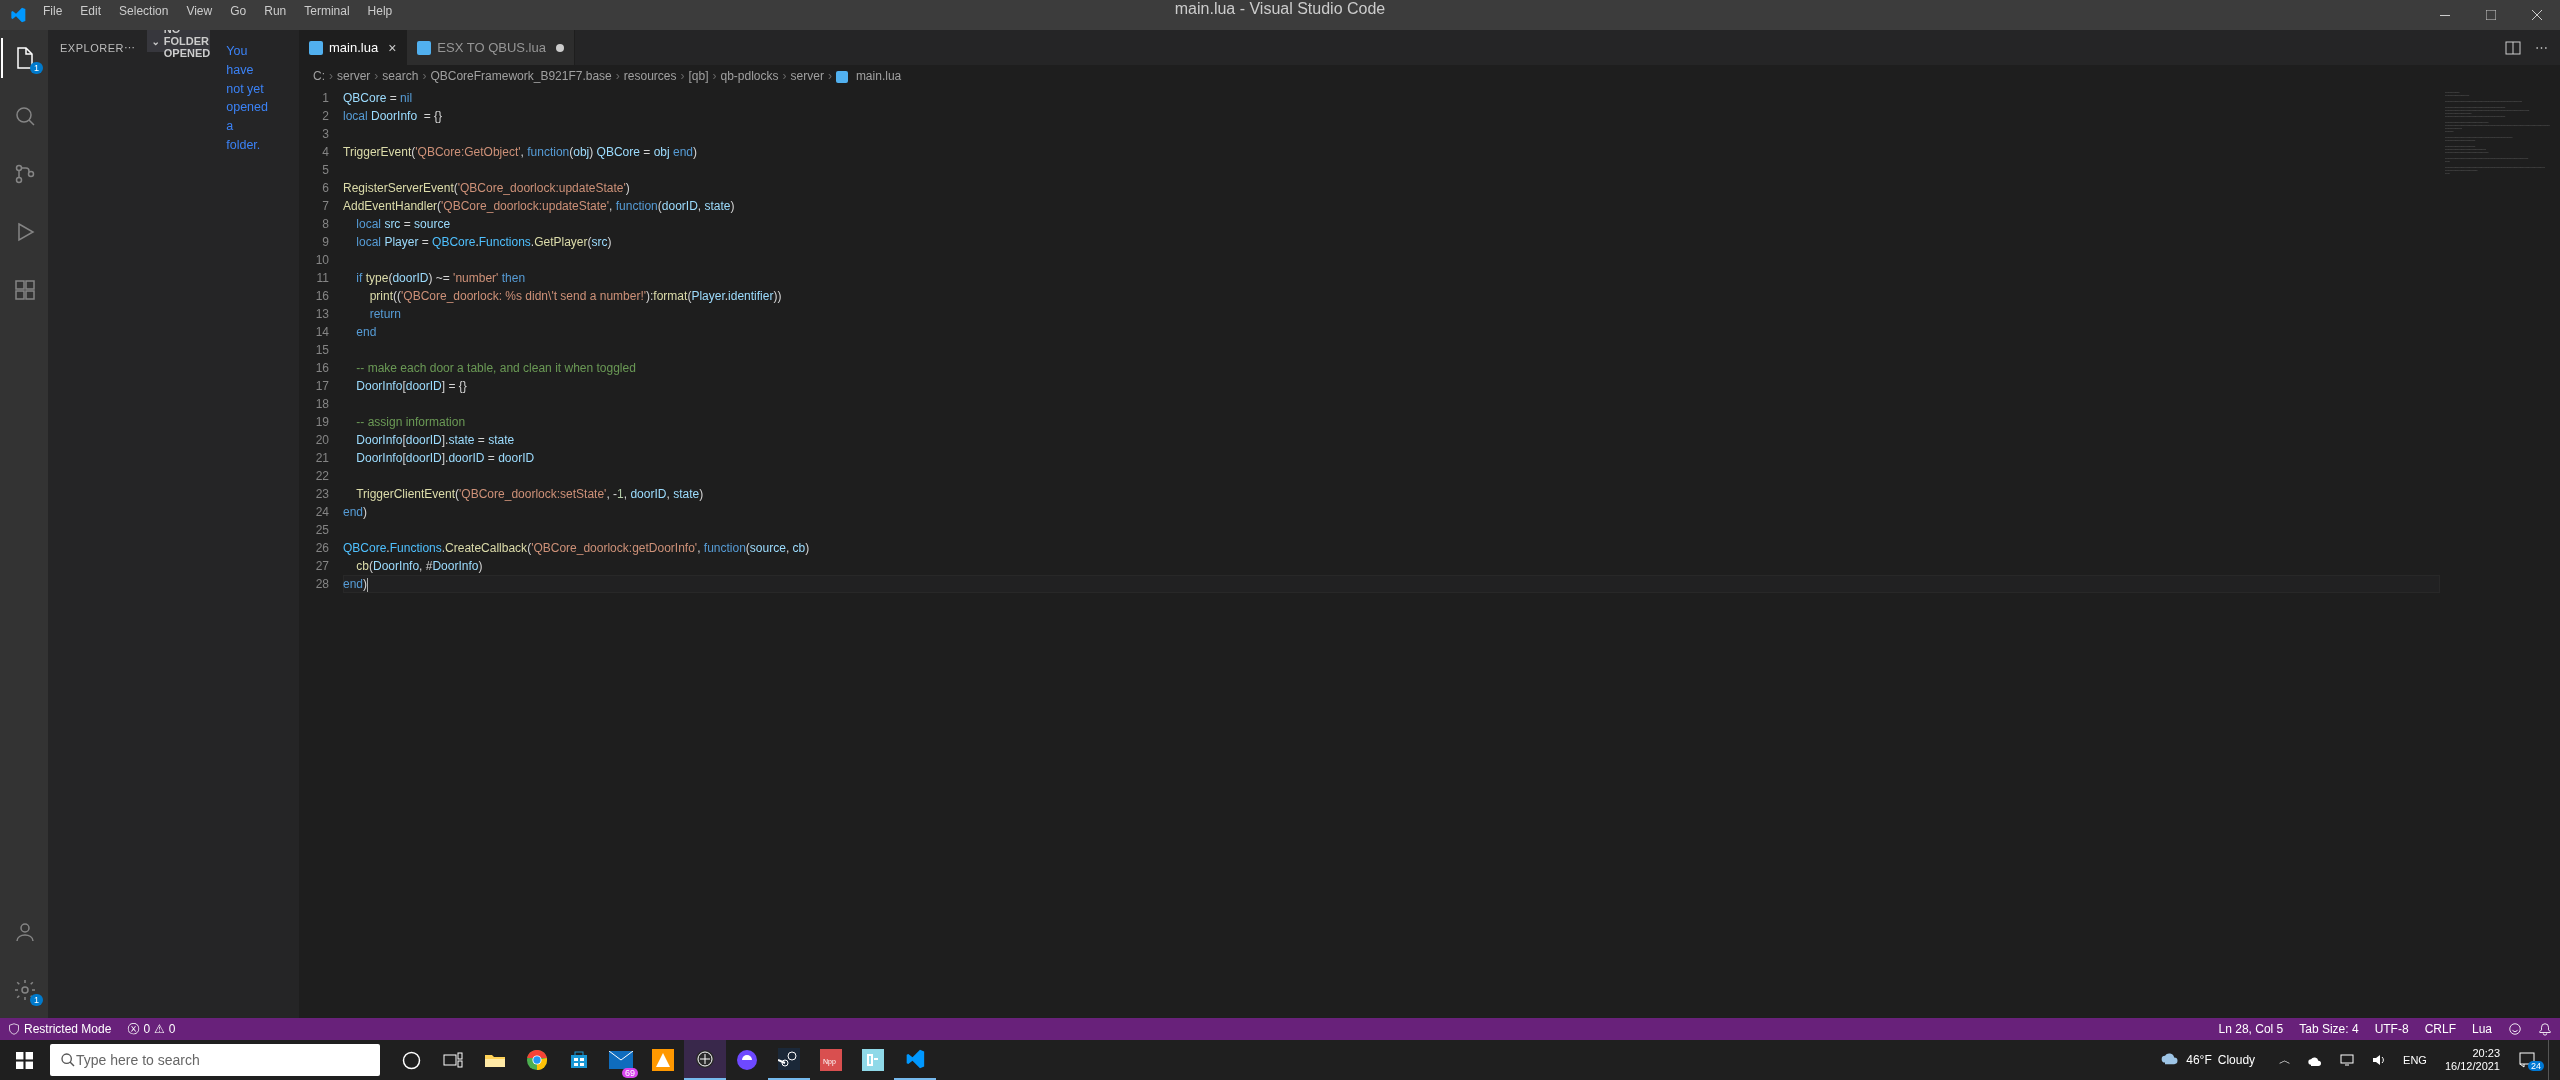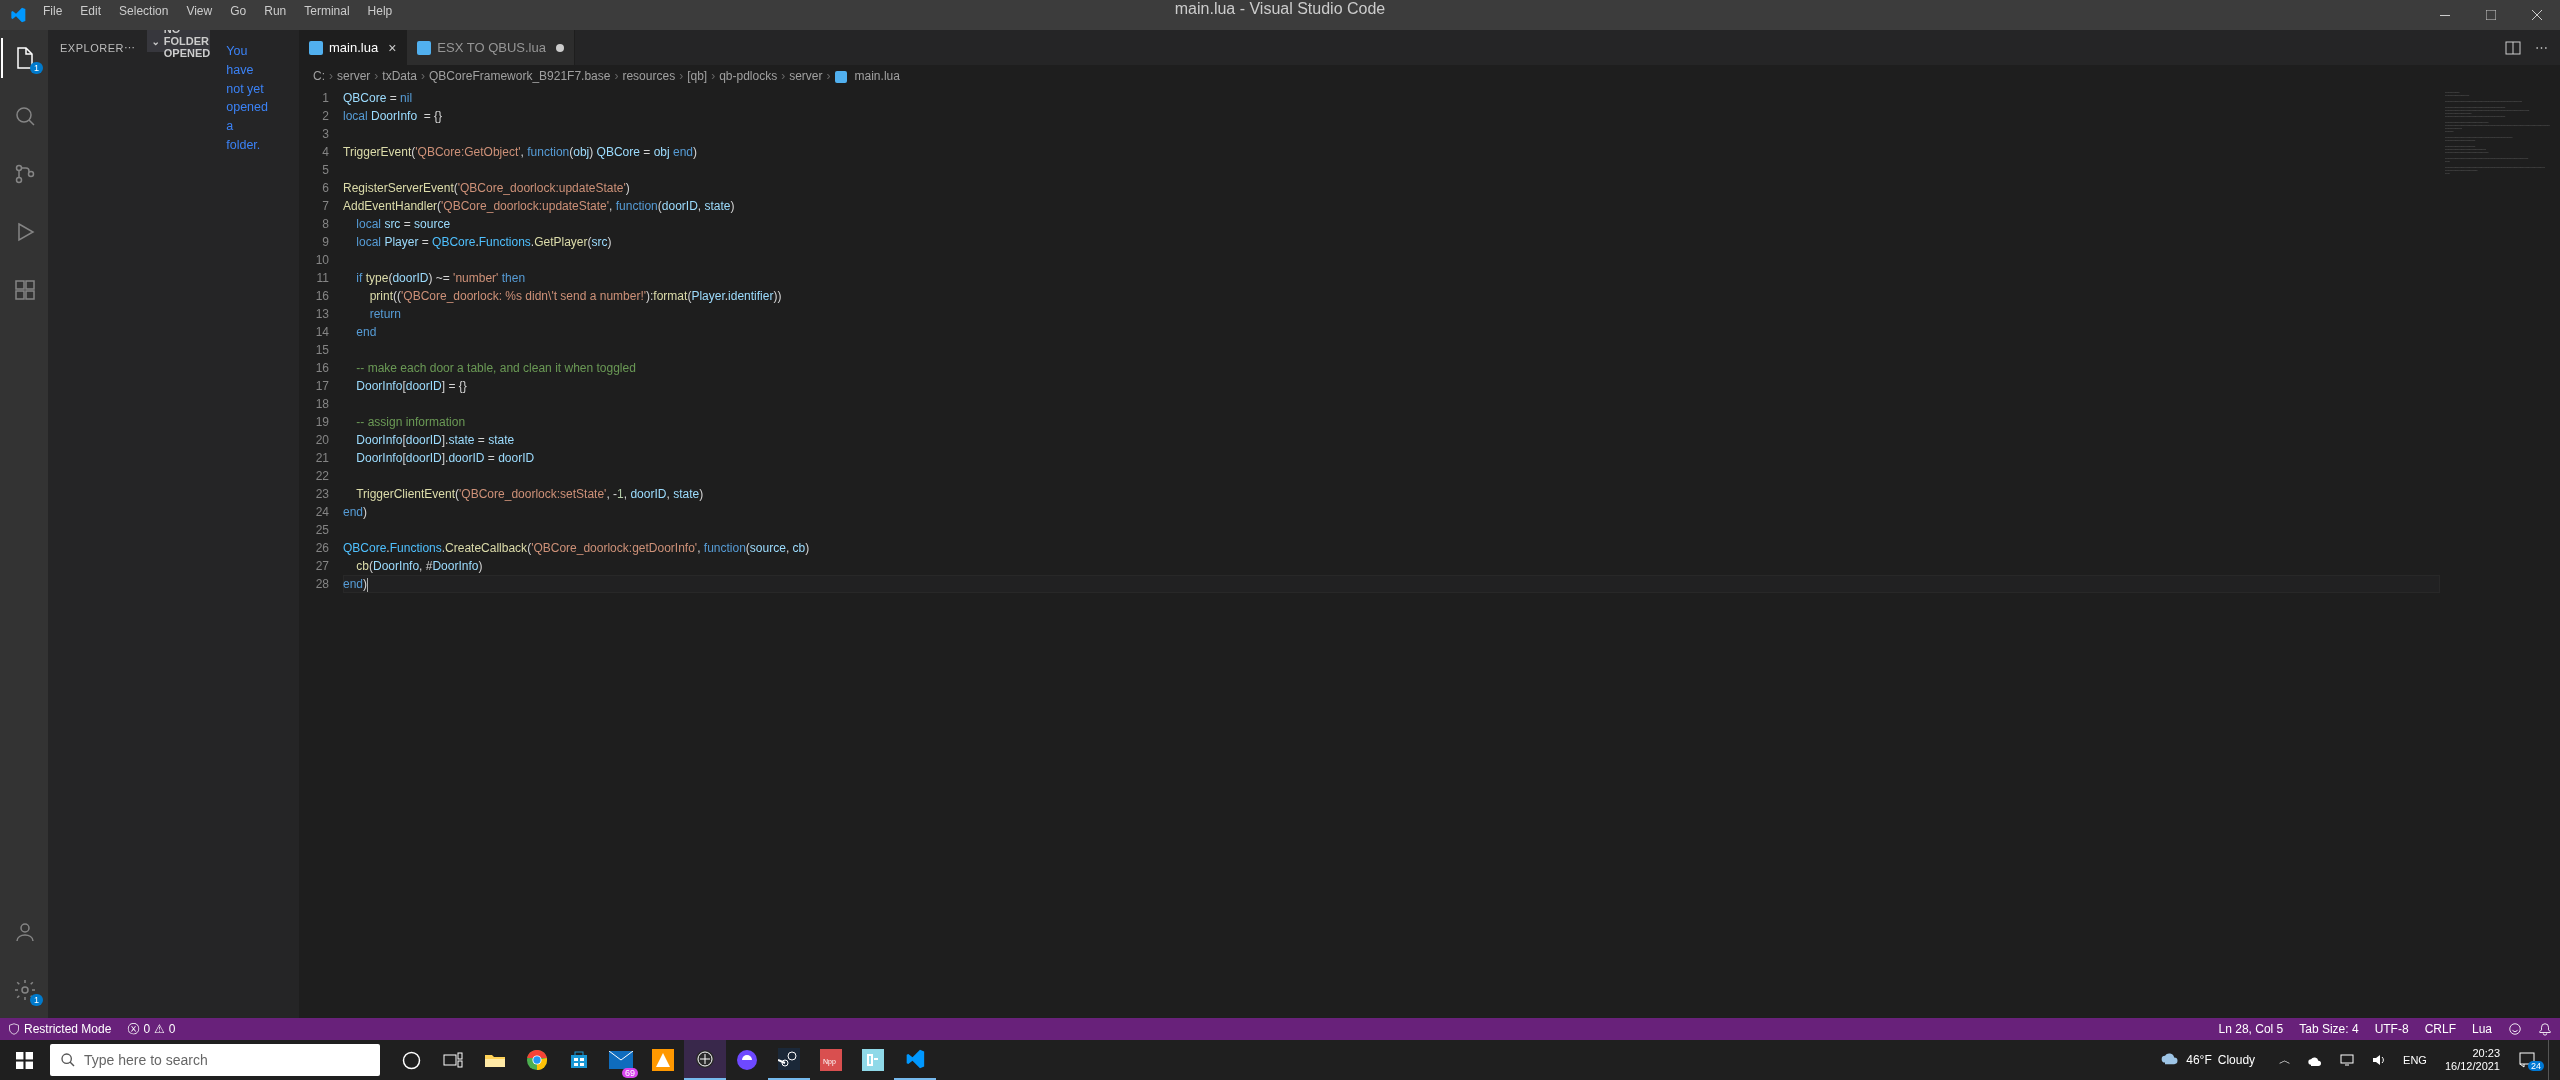--- a/index.html
+++ b/index.html
@@ -63,21 +63,21 @@
 .op { color:#d4d4d4; }
 .cursor { border-left:1px solid #aeafad; animation:blink 1s step-end infinite; display:inline-block; height:14px; vertical-align:middle;}
 @keyframes blink { 50% { opacity:0; } }
 
 .statusbar { height:22px; background:#68217a; color:#fff; display:flex; align-items:center; font-size:12px; }
 .statusbar .sbitem { padding:0 8px; display:flex; align-items:center; gap:4px; height:100%; }
 .statusbar .right { margin-left:auto; display:flex; }
 
 .taskbar { height:40px; background:#1f1f1f; display:flex; align-items:center; }
 .start { width:48px; height:40px; display:flex; align-items:center; justify-content:center; }
-.search { width:330px; height:32px; background:#fff; display:flex; align-items:center; padding:0 10px; gap:8px; color:#666; font-size:14px; border-radius:2px; margin-left:2px;}
+.search { width:330px; height:32px; background:#fff; display:flex; align-items:center; padding:0 10px; color:#666; font-size:14px; border-radius:2px; margin-left:2px;}
 .tbicons { display:flex; align-items:center; gap:0; margin-left:10px; }
 .tbicons .ti { width:42px; height:40px; display:flex; align-items:center; justify-content:center; position:relative;}
 .tray { margin-left:auto; display:flex; align-items:center; color:#fff; font-size:12px; gap:8px; padding-right:6px; }
 .tray .weather { display:flex; align-items:center; gap:6px; margin-right:12px; }
 .tray .clock { text-align:right; line-height:13px; font-size:11px; margin:0 6px; }
 .tray .ticn { padding:0 4px; }
 
 svg { display:block; }
 </style>
 </head>
@@ -210,21 +210,21 @@
             </svg>
           </span>
         <span>⋯</span>
       </div>
     </div>
     <div class="breadcrumbs" id="breadcrumbs">
         <span>C:</span>
         <span class="sep">›</span>
         <span>server</span>
         <span class="sep">›</span>
-        <span>txData</span>
+        <span>search</span>
         <span class="sep">›</span>
         <span>QBCoreFramework_B921F7.base</span>
         <span class="sep">›</span>
         <span>resources</span>
         <span class="sep">›</span>
         <span>[qb]</span>
         <span class="sep">›</span>
         <span>qb-pdlocks</span>
         <span class="sep">›</span>
         <span>server</span>

